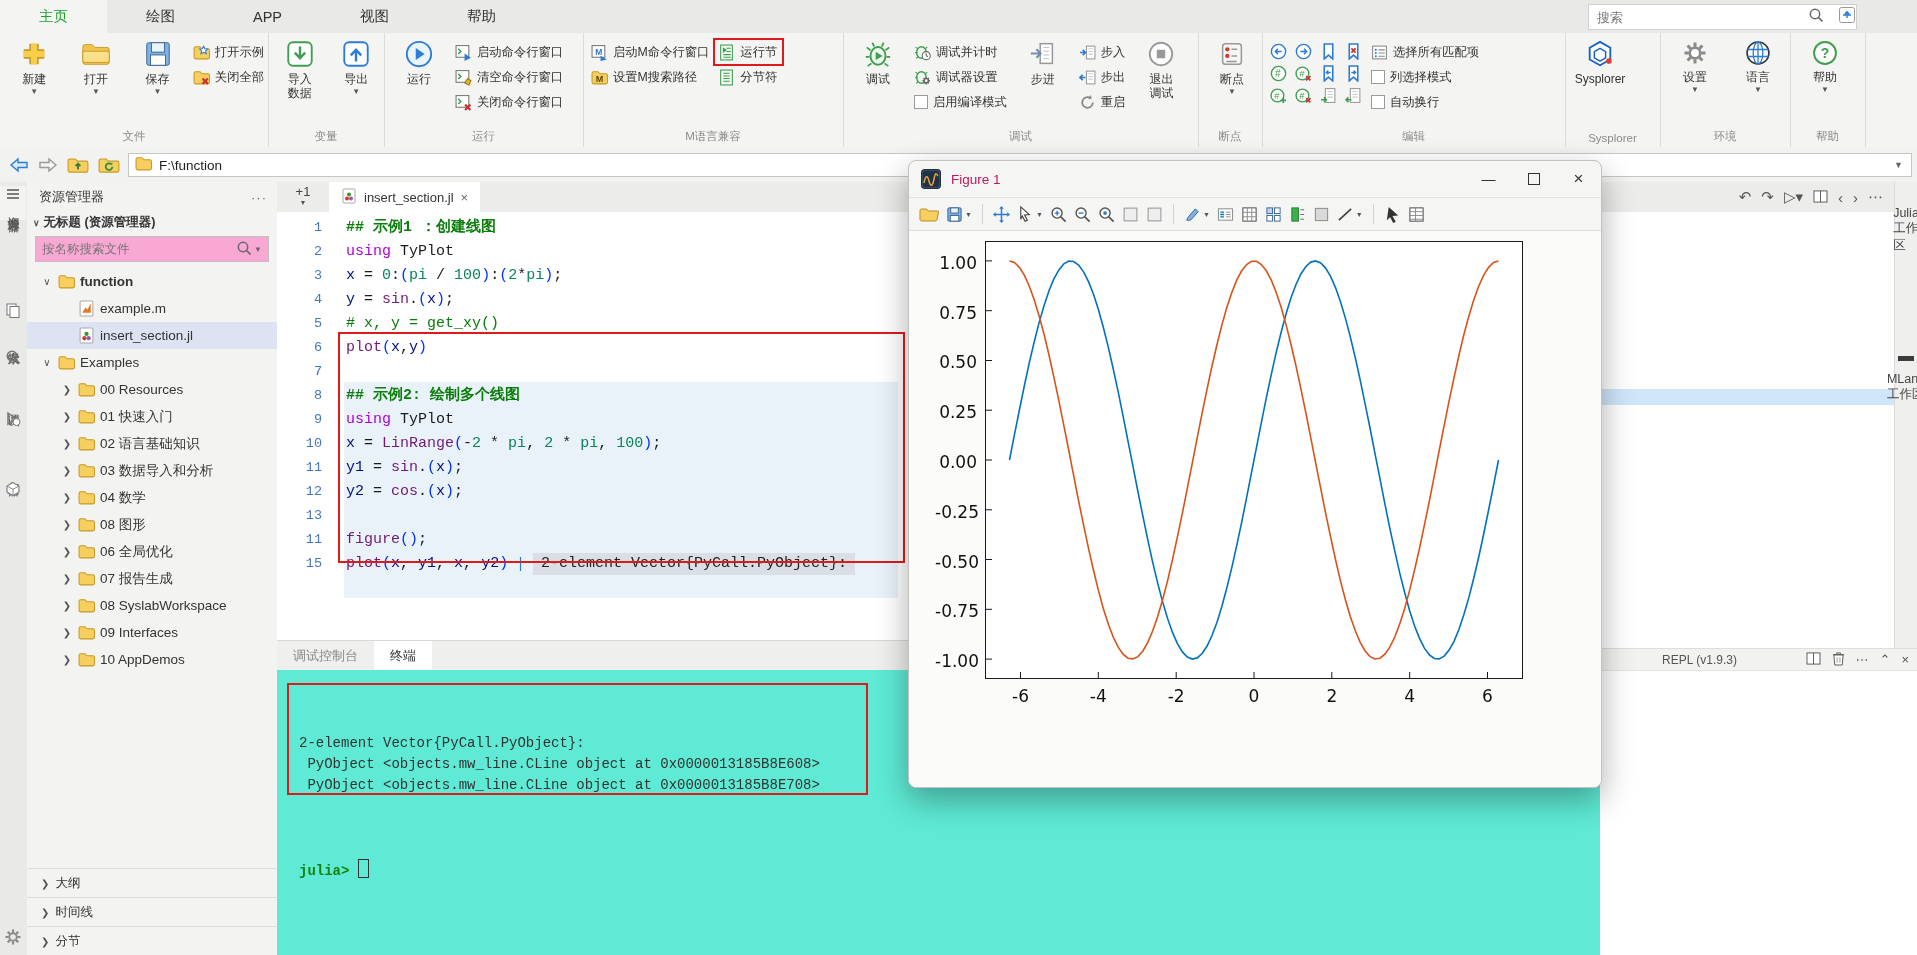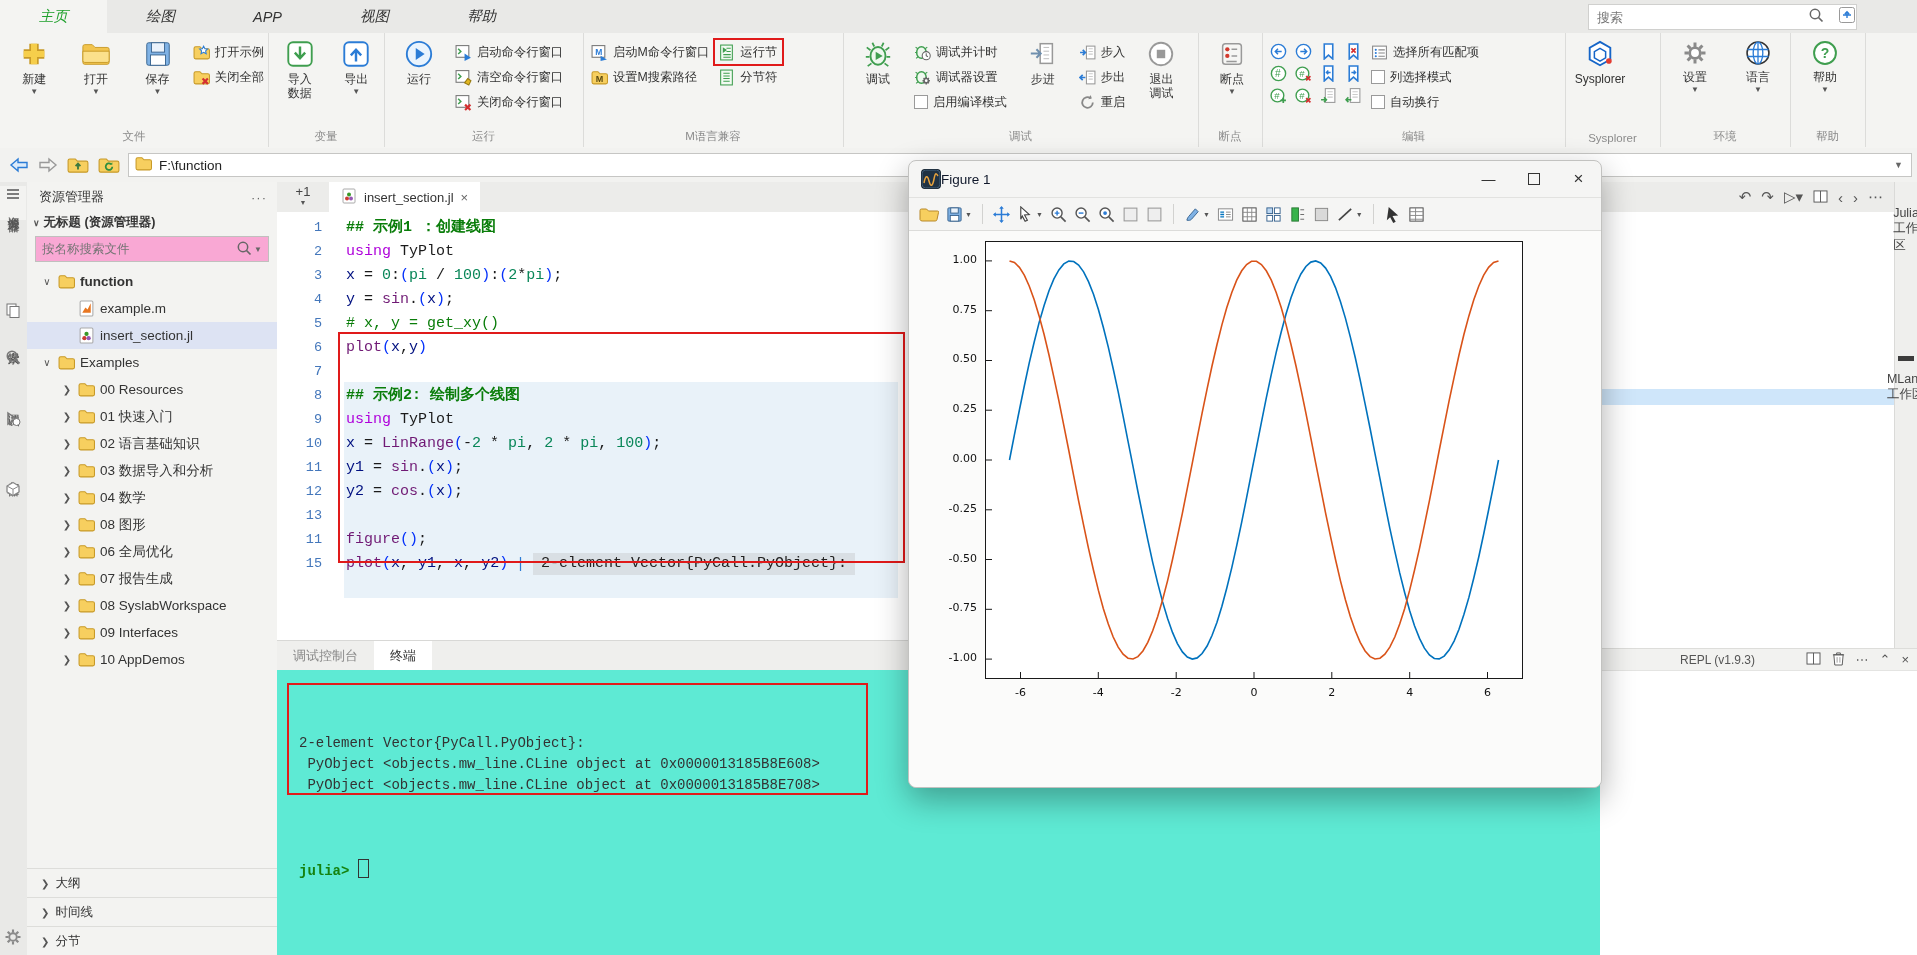--- a/index.html
+++ b/index.html
@@ -1,19 +1,19 @@
 <!DOCTYPE html>
 <html><head>
 <meta charset="utf-8">
 <style>
   html,body{margin:0;padding:0;background:#ddd;}
   #app{position:relative;width:1917px;height:955px;background:#f1f1ef;font-family:"Liberation Sans",sans-serif;overflow:hidden;color:#222;}
   .abs{position:absolute;}
   
-  #tabrow{left:0;top:0;width:1917px;height:33px;background:#e9e9e7;display:flex;align-items:stretch;font-style:italic;}
+  #tabrow{left:0;top:0;width:1917px;height:33px;background:#e9e9e7;display:flex;align-items:stretch;}
   .apptab{width:107px;display:flex;align-items:center;justify-content:center;font-size:14.5px;color:#333;cursor:default;}
   .apptab.active{background:#f4f4f2;color:#1fa02c;}
   #ribbon-search{position:absolute;left:1588px;top:4px;width:267px;height:24px;background:#fff;border:1px solid #d0d0ce;display:flex;align-items:center;}
   #ribbon-search input{border:none;outline:none;flex:1;font-size:13px;padding:0 8px;font-family:"Liberation Sans",sans-serif;background:transparent;color:#333;}
   
   #ribbon{left:0;top:33px;width:1917px;height:115px;background:#f4f4f2;border-bottom:1px solid #d4d4d2;}
   .rgroup{position:absolute;top:0;height:114px;border-right:1px solid #dcdcda;}
   .rg-items{position:absolute;left:8px;right:4px;top:4px;bottom:20px;display:flex;align-items:flex-start;gap:9px;}
   .rg-label{position:absolute;bottom:3px;left:0;right:0;text-align:center;font-size:11.5px;color:#8b8b8b;white-space:nowrap;}
   .big-btn{width:54px;display:flex;flex-direction:column;align-items:center;padding-top:2px;}
@@ -74,34 +74,34 @@
   .tcursor{display:inline-block;width:9px;height:17px;border:1.5px solid #333;vertical-align:-3px;margin-left:9px;}
   
   #rightpanel{left:1600px;top:182px;width:317px;height:773px;background:#fff;}
   #rp-strip{position:absolute;left:0;top:0;width:100%;height:30px;background:#ececea;display:flex;align-items:center;justify-content:flex-end;gap:10px;padding-right:34px;box-sizing:border-box;color:#555;font-size:15px;}
   #rp-strip span{cursor:default;}
   #rp-blueband{position:absolute;left:0;top:207px;width:295px;height:16px;background:#cfe6fa;}
   #vtabstrip{position:absolute;right:0;top:0;width:22px;height:466px;background:#efefed;border-left:1px solid #dadad8;}
   .vtab{position:absolute;left:0;width:22px;display:flex;justify-content:center;font-size:12.5px;color:#444;}
   #scrolldash{position:absolute;right:3px;top:174px;width:16px;height:5px;background:#3c3c3c;}
   #replhead{position:absolute;left:0;top:466px;width:100%;height:21px;background:#f2f2f0;border-top:1px solid #ddddda;border-bottom:1px solid #e4e4e2;display:flex;align-items:center;font-size:12px;color:#555;}
-  #replhead .rtitle{margin-left:80px;}
+  #replhead .rtitle{margin-left:62px;}
   #replhead .ricons{margin-left:auto;margin-right:8px;display:flex;gap:11px;align-items:center;color:#555;font-size:13px;}
   
   #figwin{left:908px;top:160px;width:692px;height:626px;background:#f5f5f4;border:1px solid #c2c2c0;border-radius:8px;box-shadow:0 12px 32px rgba(0,0,0,.32);z-index:50;}
   #fig-title{position:absolute;left:0;top:0;width:100%;height:36px;display:flex;align-items:center;}
-  #fig-title .ttl{font-size:13.5px;color:#0f172a;}
+  #fig-title .ttl{font-size:13.5px;color:#be185d;margin-left:10px;}
   #fig-controls{margin-left:auto;display:flex;height:100%;}
   .wctl{width:45px;display:flex;align-items:center;justify-content:center;color:#333;font-size:14px;}
   #fig-toolbar{position:absolute;left:0;top:36px;width:100%;height:34px;border-top:1px solid #e2e2e0;border-bottom:1px solid #dcdcda;background:#f5f5f4;display:flex;align-items:center;padding-left:10px;box-sizing:border-box;gap:7px;}
   .ftb-sep{width:1px;height:20px;background:#d2d2d0;margin:0 3px;}
   .ftb{display:inline-flex;align-items:center;gap:2px;}
   #fig-canvas{position:absolute;left:0;top:70px;right:0;bottom:0;background:#fbfbfa;border-radius:0 0 8px 8px;}
   #axes{position:absolute;left:76px;top:10px;width:538px;height:438px;}
-  .ticklabel{position:absolute;font-family:"DejaVu Sans",sans-serif;font-size:11px;color:#111;}
+  .ticklabel{position:absolute;font-family:"DejaVu Sans",sans-serif;font-size:17px;color:#111;}
   .ytl{width:42px;text-align:right;}
   .xtl{width:40px;text-align:center;}
 </style>
 </head>
 <body>
 
 <div id="app">
 
   <div id="tabrow" class="abs">
       <div class="apptab active">主页</div>

